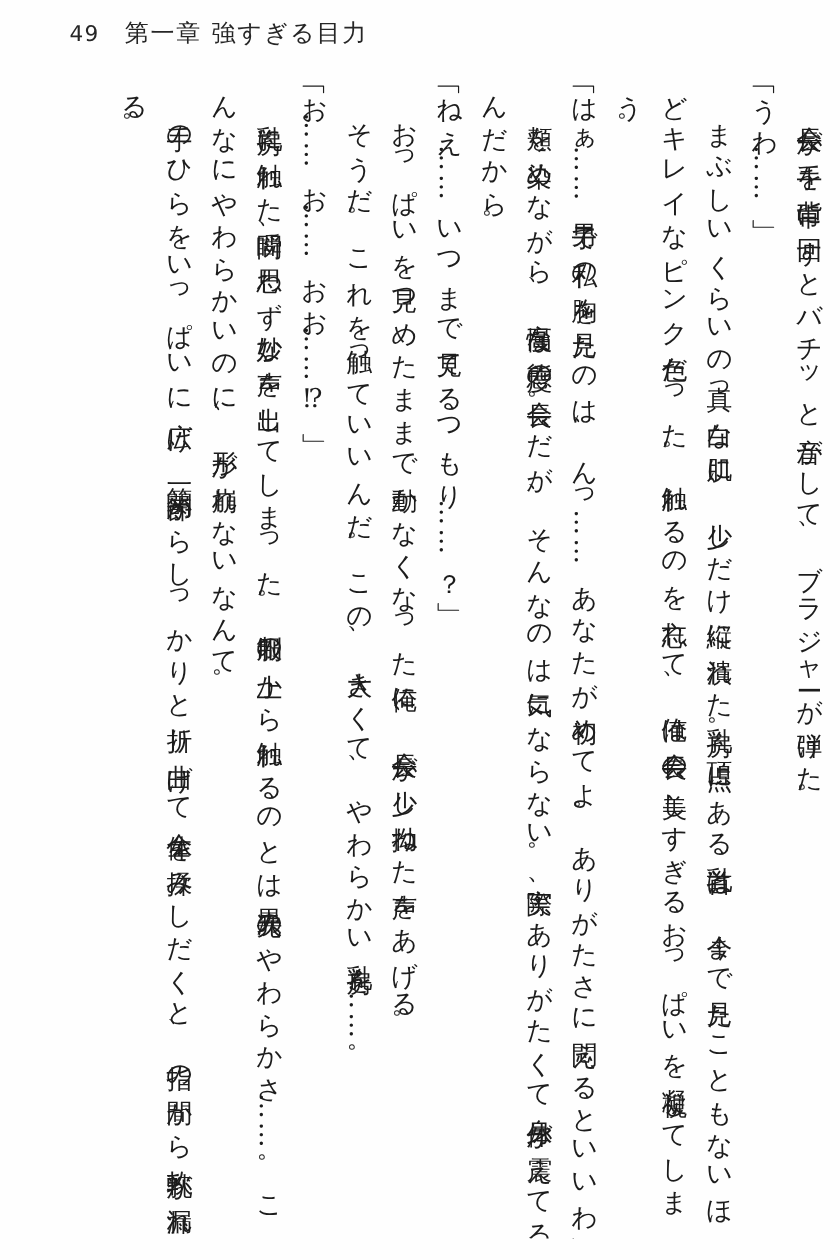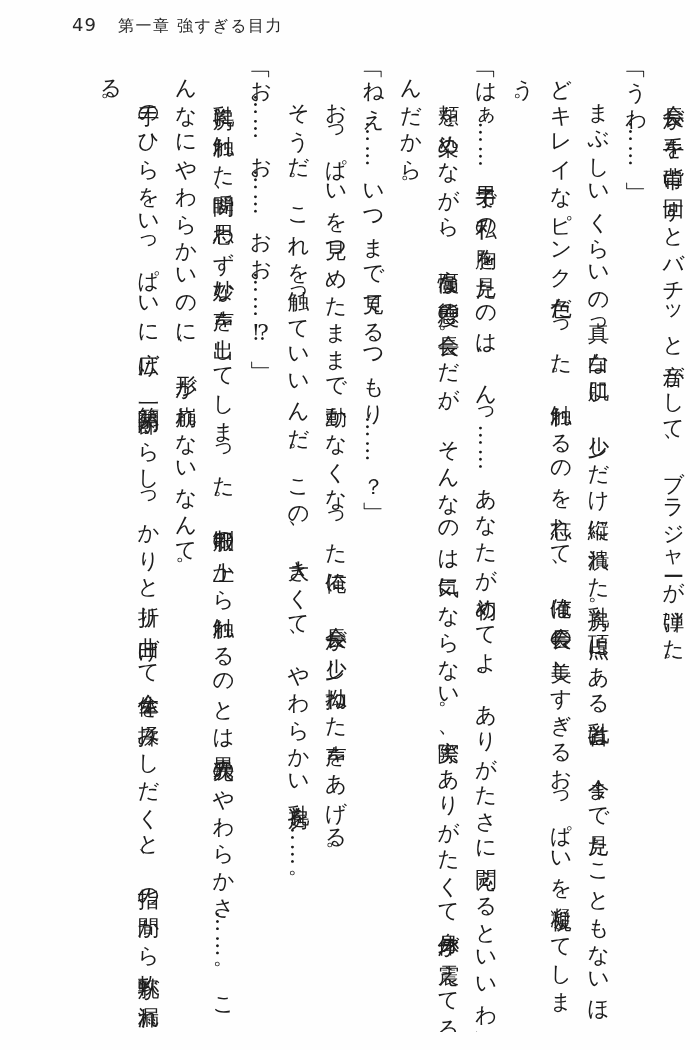--- a/index.html
+++ b/index.html
@@ -11,33 +11,33 @@
     position: relative;
     width: 700px;
     height: 1050px;
     background: #fefefe;
     overflow: hidden;
     font-family: "DejaVu Serif", "Liberation Serif", serif;
   }
   .running-header {
     position: absolute;
     top: 14px;
-    left: 72px;
+    left: 58px;
     display: flex;
     align-items: baseline;
     gap: 21px;
     color: #262626;
     font-family: "DejaVu Sans", "Liberation Sans", sans-serif;
   }
   .page-number {
     font-size: 18px;
     letter-spacing: 1px;
   }
   .chapter-title {
-    font-size: 16px;
+    font-size: 20px;
     letter-spacing: 1.5px;
   }
   .novel-text {
     position: absolute;
     top: 64px;
     right: 8px;
     width: 638px;
     height: 968px;
     writing-mode: vertical-rl;
     text-orientation: mixed;

